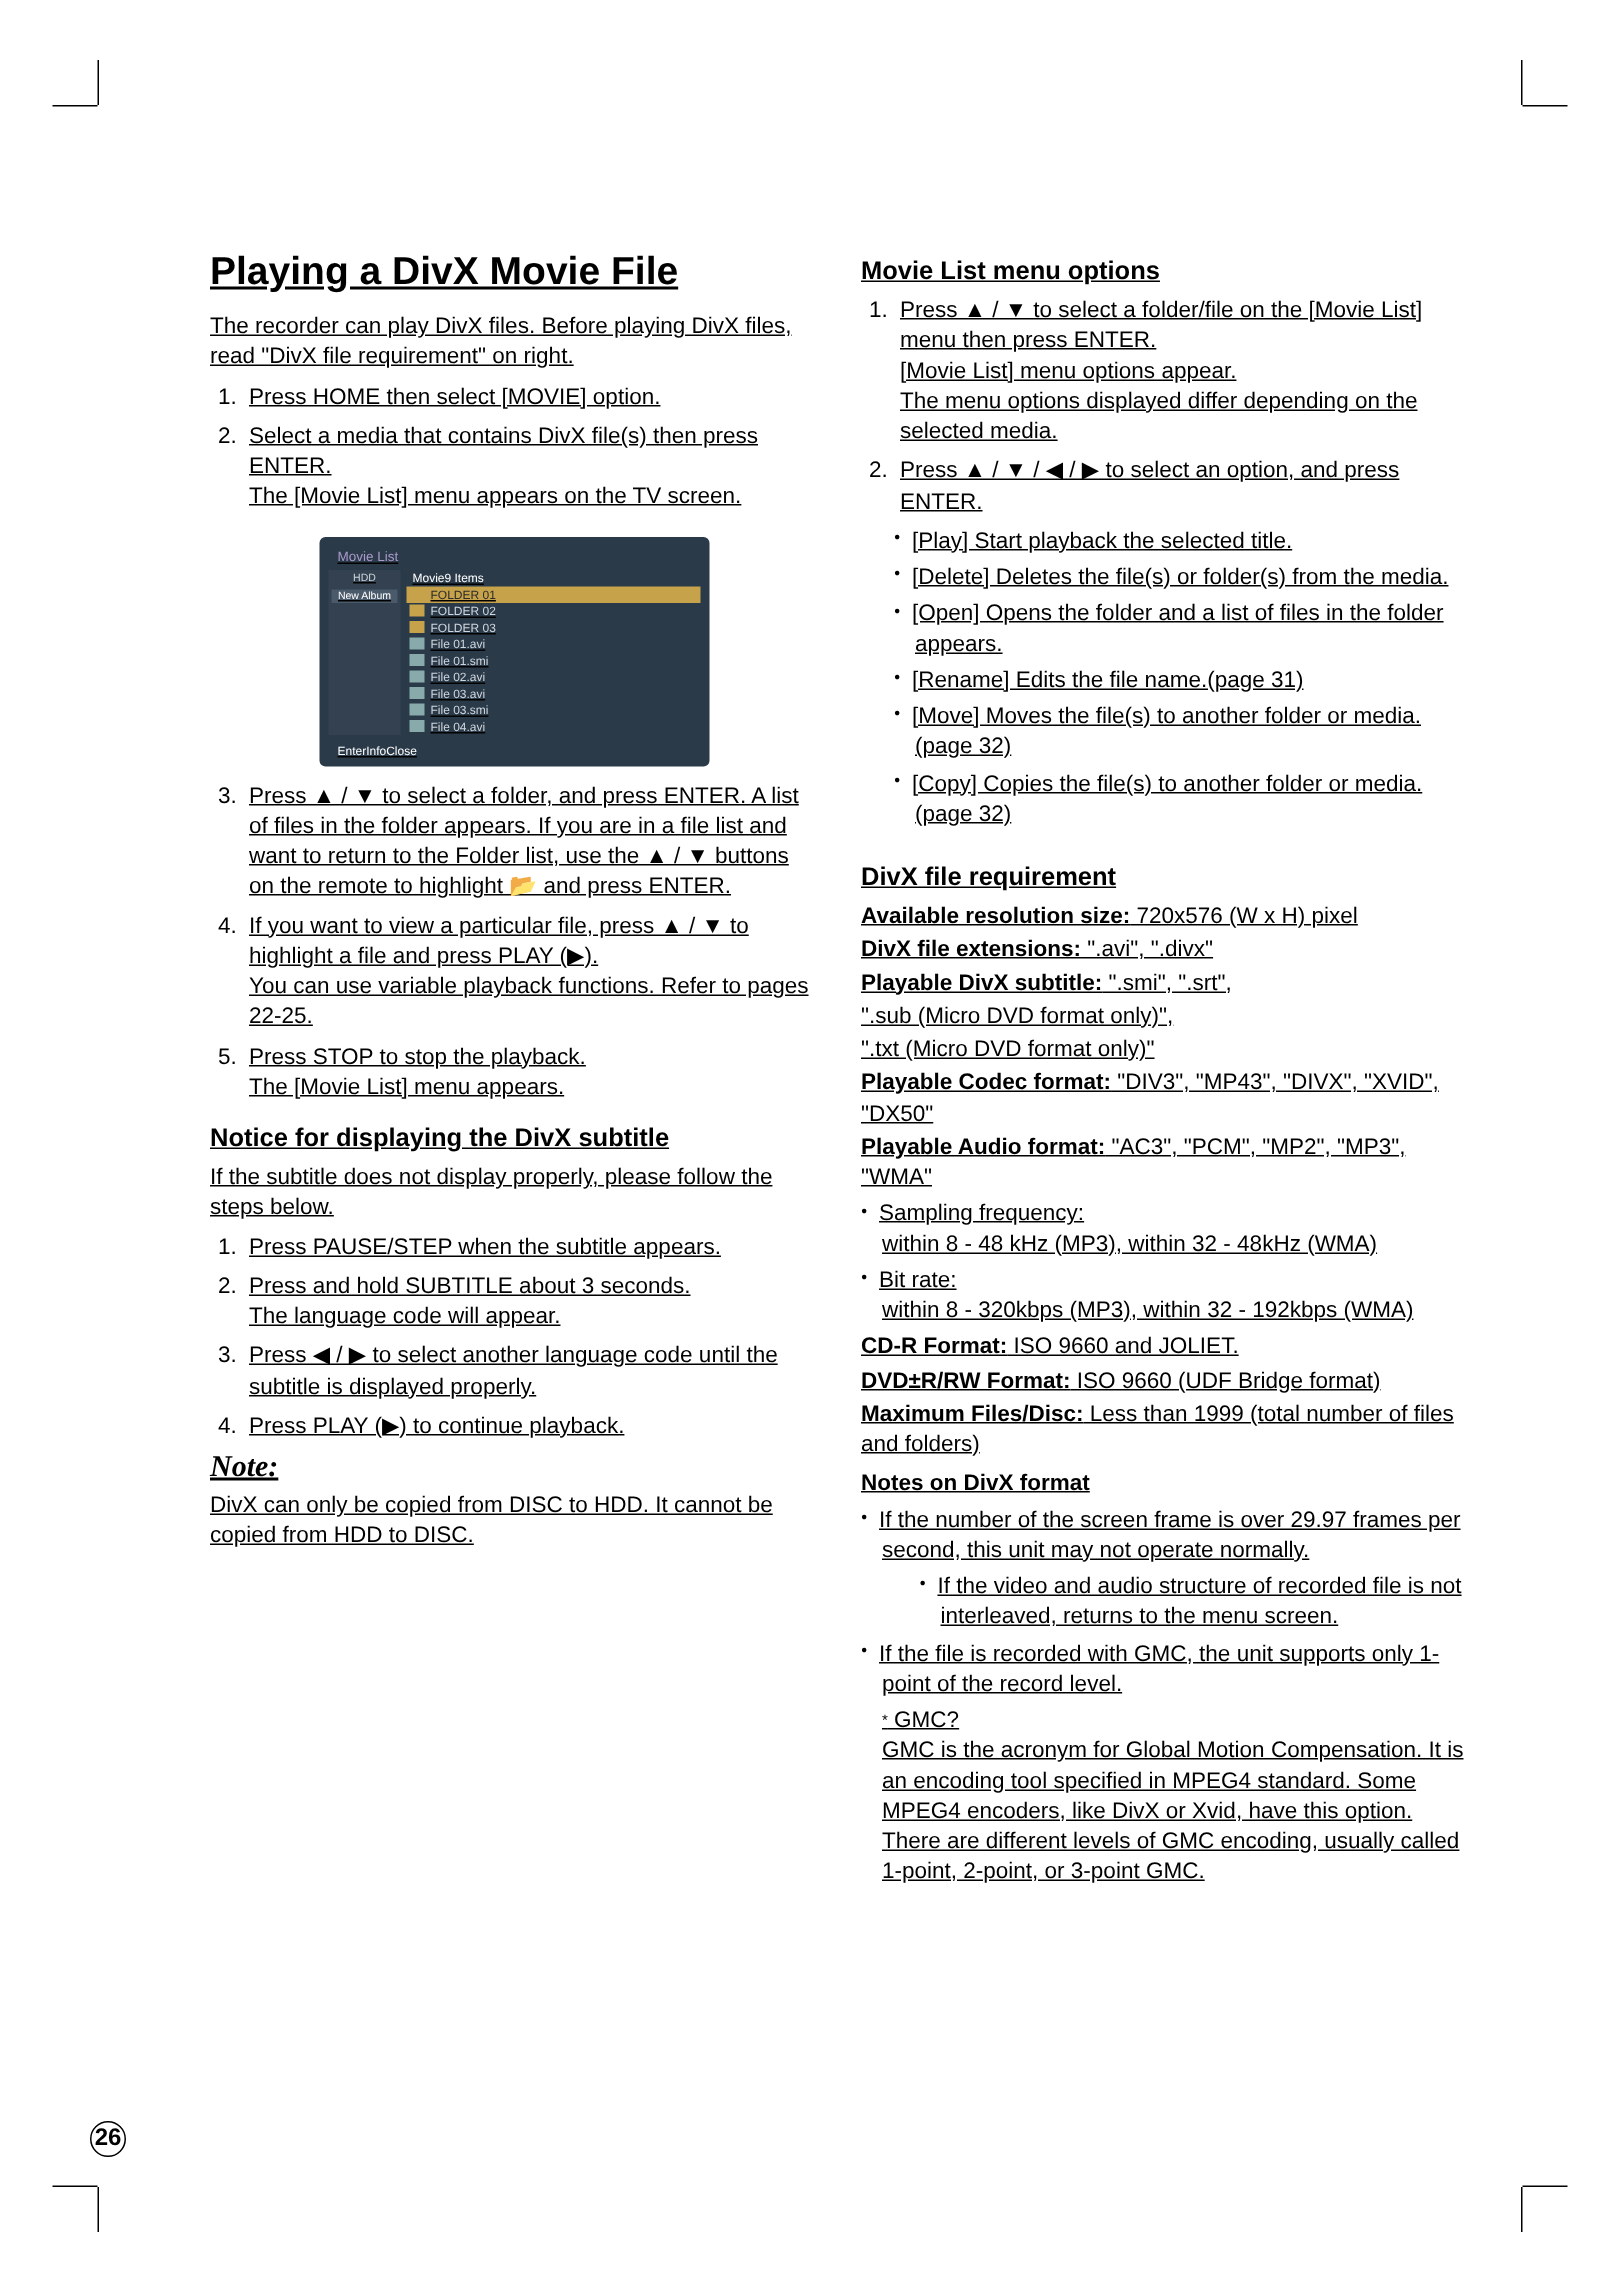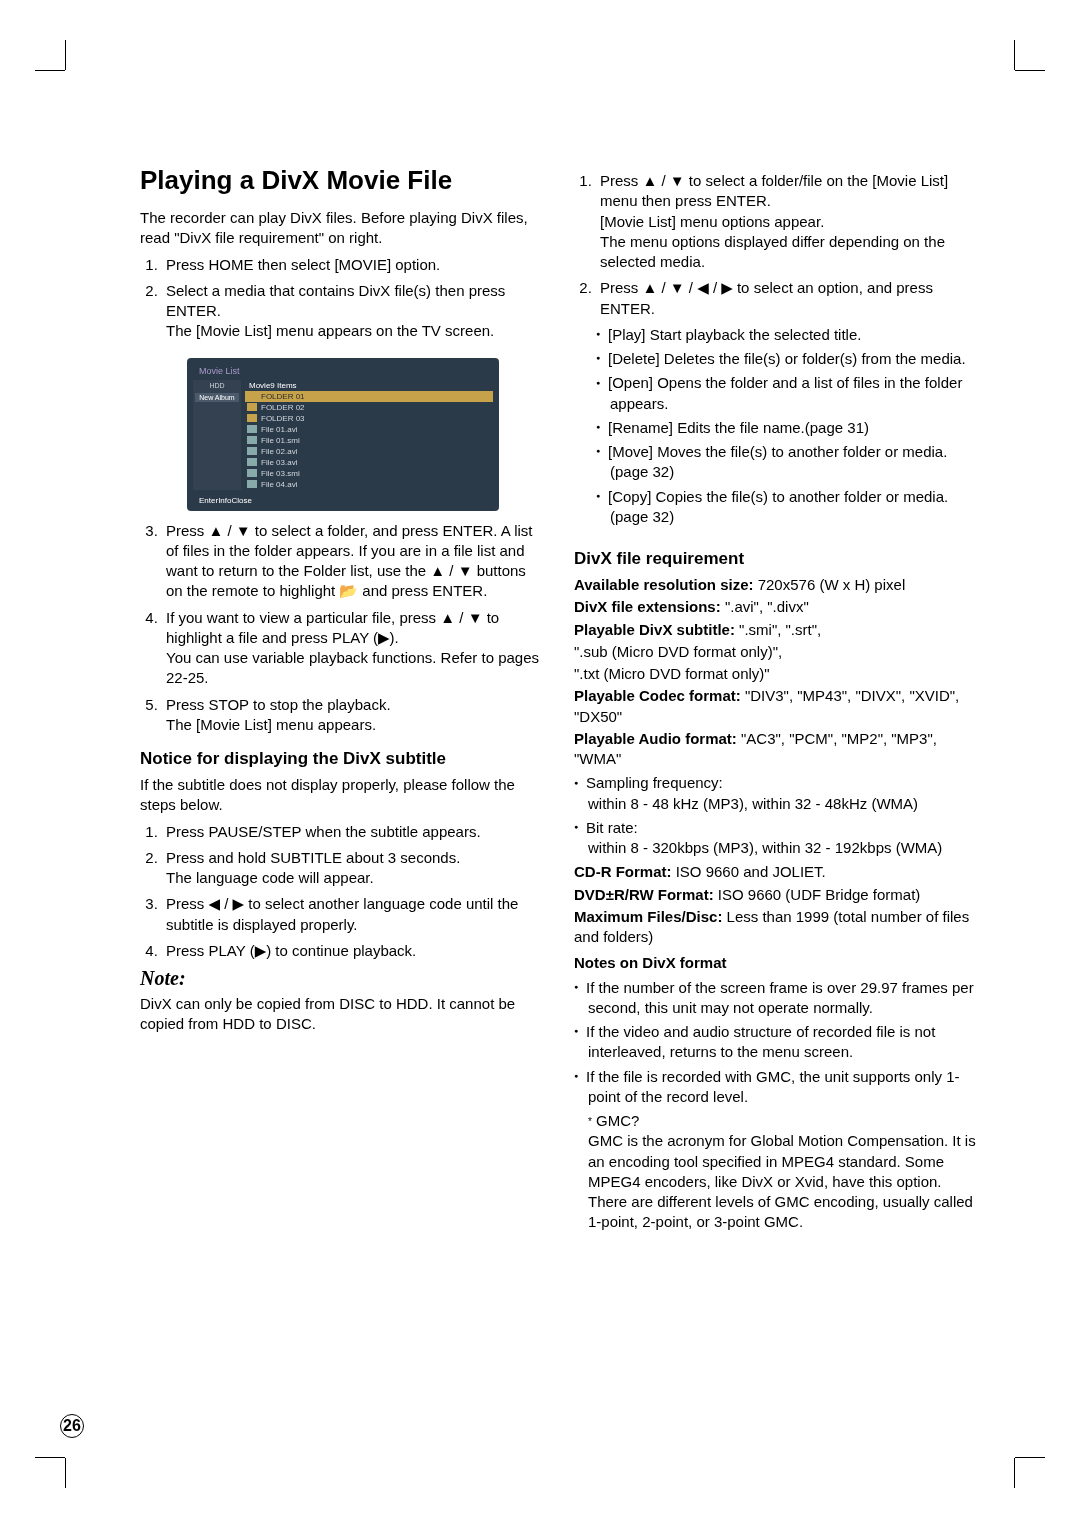--- a/index.html
+++ b/index.html
@@ -31,20 +31,21 @@
     position: absolute;
     top: 165px;
     left: 140px;
     right: 100px;
     display: flex;
     gap: 28px;
   }
   .col {
     flex: 1;
     min-width: 0;
+    text-decoration: underline;
   }
   h1 {
     font-size: 26px;
     font-weight: bold;
     margin: 0 0 12px 0;
     line-height: 1.2;
   }
   h2 {
     font-size: 17px;
     font-weight: bold;
@@ -81,21 +82,21 @@
   .note-label {
     font-style: italic;
     font-weight: bold;
     font-size: 20px;
     margin-bottom: 2px;
     font-family: "Times New Roman", serif;
   }
   .strong { font-weight: bold; }
 
   .screenshot {
-    width: 312px;
+    width: 260px;
     margin: 16px auto 10px;
     background: #2b3a49;
     border-radius: 4px;
     color: #cfd6dd;
     font-size: 8px;
     padding: 6px;
     box-sizing: border-box;
   }
   .ss-title { color:#a9c; font-size:9px; margin:2px 0 4px 6px; }
   .ss-body { display:flex; gap:4px; }
@@ -225,20 +226,21 @@
 The language code will appear.</li>
         <li>Press ◀ / ▶ to select another language code until the subtitle is displayed properly.</li>
         <li>Press PLAY (▶) to continue playback.</li>
       </ol>
 
       <div class="note-label">Note:</div>
       <p>DivX can only be copied from DISC to HDD. It cannot be copied from HDD to DISC.</p>
     </div>
 
     <div class="col">
+      <h2 style="margin-top:6px">Movie List menu options</h2>
       <ol>
         <li style="white-space:pre-line">Press ▲ / ▼ to select a folder/file on the [Movie List] menu then press ENTER.
 [Movie List] menu options appear.
 The menu options displayed differ depending on the selected media.</li>
         <li>Press ▲ / ▼ / ◀ / ▶ to select an option, and press ENTER.</li>
       </ol>
       <ul class="bullets" style="padding-left:36px" id="opt-bullets">
           <li>[Play] Start playback the selected title.</li>
           <li>[Delete] Deletes the file(s) or folder(s) from the media.</li>
           <li>[Open] Opens the folder and a list of files in the folder appears.</li>
@@ -264,21 +266,21 @@
 within 8 - 320kbps (MP3), within 32 - 192kbps (WMA)</li>
         </ul>
       <div id="req-lines2">
           <p style="margin: 2px 0px;"><span class="strong">CD-R Format:</span><span> ISO 9660 and JOLIET.</span></p>
           <p style="margin: 2px 0px;"><span class="strong">DVD±R/RW Format:</span><span> ISO 9660 (UDF Bridge format)</span></p>
           <p style="margin: 2px 0px;"><span class="strong">Maximum Files/Disc:</span><span> Less than 1999 (total number of files and folders)</span></p>
         </div>
       <p class="strong" style="margin-top:6px;margin-bottom:2px">Notes on DivX format</p>
       <ul class="bullets" id="req-b2">
           <li style="white-space: pre-line;">If the number of the screen frame is over 29.97 frames per second, this unit may not operate normally.</li>
-          <li style="white-space: pre-line;">If the video and audio structure of recorded file is not interleaved, returns to the menu screen.</li>
+          <li style="white-space: pre-line; margin-left: 39px;">If the video and audio structure of recorded file is not interleaved, returns to the menu screen.</li>
           <li style="white-space: pre-line;">If the file is recorded with GMC, the unit supports only 1-point of the record level.</li>
         </ul>
       <div style="padding-left:14px">
         <p style="margin:0 0 0 0"><span class="star">*</span> GMC?</p>
         <p style="margin-top:0;white-space:pre-line">GMC is the acronym for Global Motion Compensation. It is an encoding tool specified in MPEG4 standard. Some MPEG4 encoders, like DivX or Xvid, have this option.
 There are different levels of GMC encoding, usually called 1-point, 2-point, or 3-point GMC.</p>
       </div>
     </div>
 
   </div>

